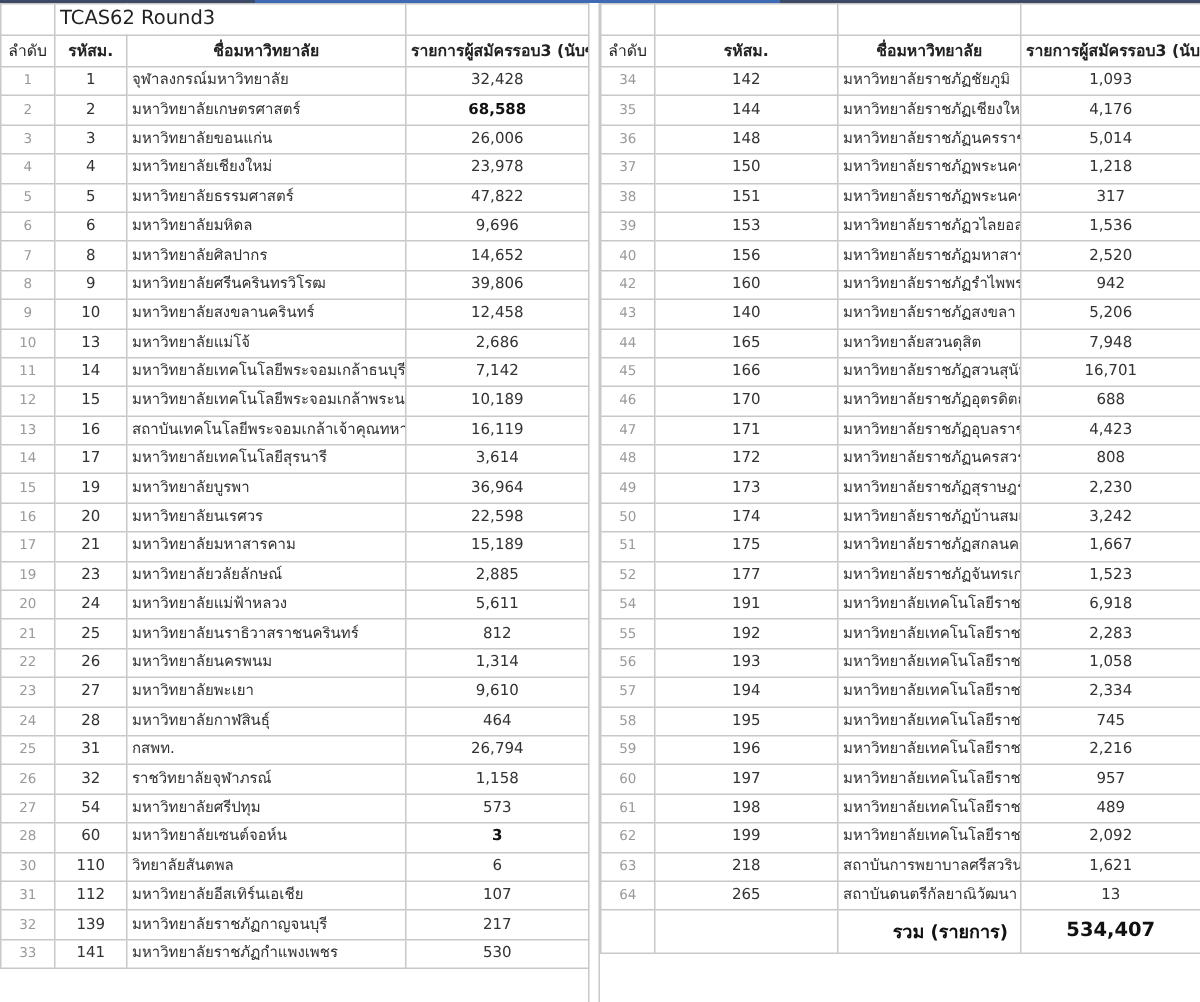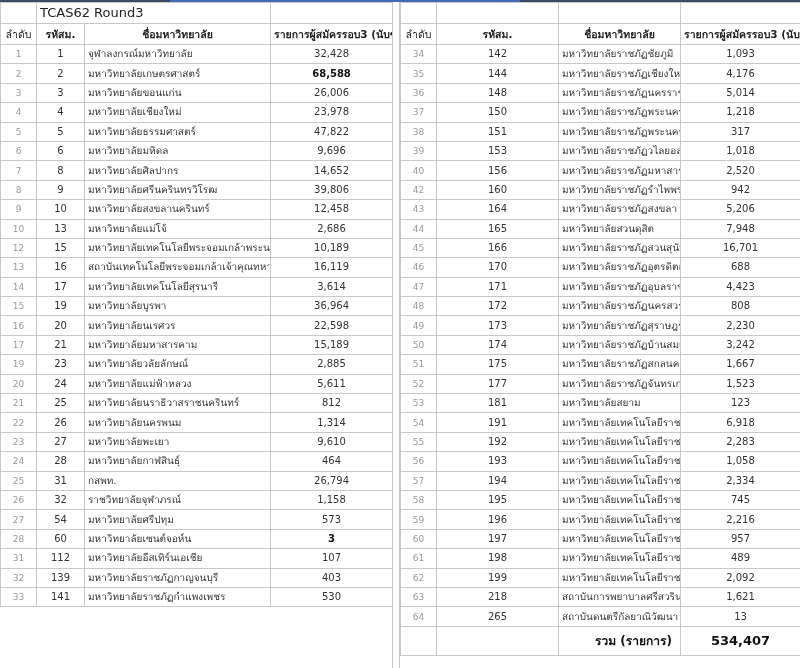--- a/index.html
+++ b/index.html
@@ -108,20 +108,26 @@
           <td class="name">มหาวิทยาลัยสงขลานครินทร์</td>
           <td class="count">12,458</td>
         </tr>
         <tr>
           <td class="rank">10</td>
           <td class="code">13</td>
           <td class="name">มหาวิทยาลัยแม่โจ้</td>
           <td class="count">2,686</td>
         </tr>
         <tr>
+          <td class="rank">11</td>
+          <td class="code">14</td>
+          <td class="name">มหาวิทยาลัยเทคโนโลยีพระจอมเกล้าธนบุรี</td>
+          <td class="count">7,142</td>
+        </tr>
+        <tr>
           <td class="rank">12</td>
           <td class="code">15</td>
           <td class="name">มหาวิทยาลัยเทคโนโลยีพระจอมเกล้าพระนครเหนือ</td>
           <td class="count">10,189</td>
         </tr>
         <tr>
           <td class="rank">13</td>
           <td class="code">16</td>
           <td class="name">สถาบันเทคโนโลยีพระจอมเกล้าเจ้าคุณทหารลาดกระบัง</td>
           <td class="count">16,119</td>
@@ -204,30 +210,36 @@
           <td class="name">มหาวิทยาลัยศรีปทุม</td>
           <td class="count">573</td>
         </tr>
         <tr>
           <td class="rank">28</td>
           <td class="code">60</td>
           <td class="name">มหาวิทยาลัยเซนต์จอห์น</td>
           <td class="count bold">3</td>
         </tr>
         <tr>
+          <td class="rank">30</td>
+          <td class="code">110</td>
+          <td class="name">วิทยาลัยสันตพล</td>
+          <td class="count">6</td>
+        </tr>
+        <tr>
           <td class="rank">31</td>
           <td class="code">112</td>
           <td class="name">มหาวิทยาลัยอีสเทิร์นเอเชีย</td>
           <td class="count">107</td>
         </tr>
         <tr>
           <td class="rank">32</td>
           <td class="code">139</td>
           <td class="name">มหาวิทยาลัยราชภัฏกาญจนบุรี</td>
-          <td class="count">403</td>
+          <td class="count">217</td>
         </tr>
         <tr>
           <td class="rank">33</td>
           <td class="code">141</td>
           <td class="name">มหาวิทยาลัยราชภัฏกำแพงเพชร</td>
           <td class="count">530</td>
         </tr>
       </tbody>
   </table>
 
@@ -280,37 +292,37 @@
         <tr>
           <td class="rank">38</td>
           <td class="code">151</td>
           <td class="name">มหาวิทยาลัยราชภัฏพระนครศรีอยุธ</td>
           <td class="count">317</td>
         </tr>
         <tr>
           <td class="rank">39</td>
           <td class="code">153</td>
           <td class="name">มหาวิทยาลัยราชภัฏวไลยอลงกรณ์</td>
-          <td class="count">1,018</td>
+          <td class="count">1,536</td>
         </tr>
         <tr>
           <td class="rank">40</td>
           <td class="code">156</td>
           <td class="name">มหาวิทยาลัยราชภัฏมหาสารคาม</td>
           <td class="count">2,520</td>
         </tr>
         <tr>
           <td class="rank">42</td>
           <td class="code">160</td>
           <td class="name">มหาวิทยาลัยราชภัฏรำไพพรรณี</td>
           <td class="count">942</td>
         </tr>
         <tr>
           <td class="rank">43</td>
-          <td class="code">164</td>
+          <td class="code">140</td>
           <td class="name">มหาวิทยาลัยราชภัฏสงขลา</td>
           <td class="count">5,206</td>
         </tr>
         <tr>
           <td class="rank">44</td>
           <td class="code">165</td>
           <td class="name">มหาวิทยาลัยสวนดุสิต</td>
           <td class="count">7,948</td>
         </tr>
         <tr>
@@ -353,26 +365,20 @@
           <td class="rank">51</td>
           <td class="code">175</td>
           <td class="name">มหาวิทยาลัยราชภัฏสกลนคร</td>
           <td class="count">1,667</td>
         </tr>
         <tr>
           <td class="rank">52</td>
           <td class="code">177</td>
           <td class="name">มหาวิทยาลัยราชภัฏจันทรเกษม</td>
           <td class="count">1,523</td>
-        </tr>
-        <tr>
-          <td class="rank">53</td>
-          <td class="code">181</td>
-          <td class="name">มหาวิทยาลัยสยาม</td>
-          <td class="count">123</td>
         </tr>
         <tr>
           <td class="rank">54</td>
           <td class="code">191</td>
           <td class="name">มหาวิทยาลัยเทคโนโลยีราชมงคลธัญ</td>
           <td class="count">6,918</td>
         </tr>
         <tr>
           <td class="rank">55</td>
           <td class="code">192</td>

